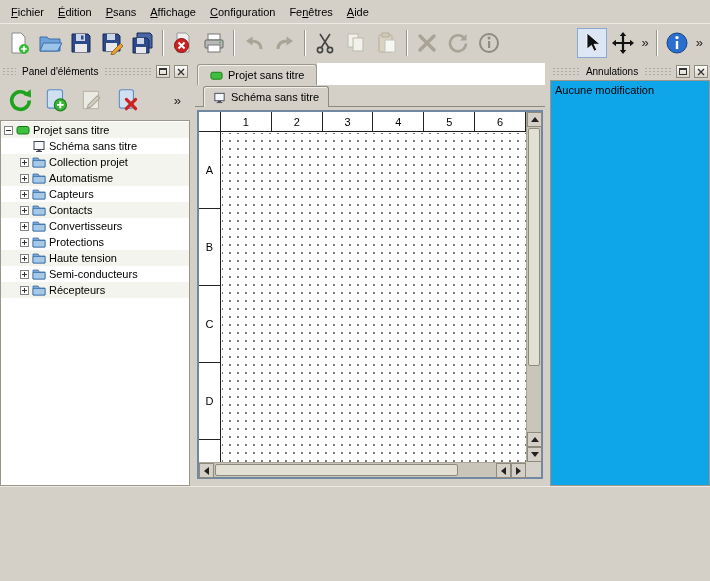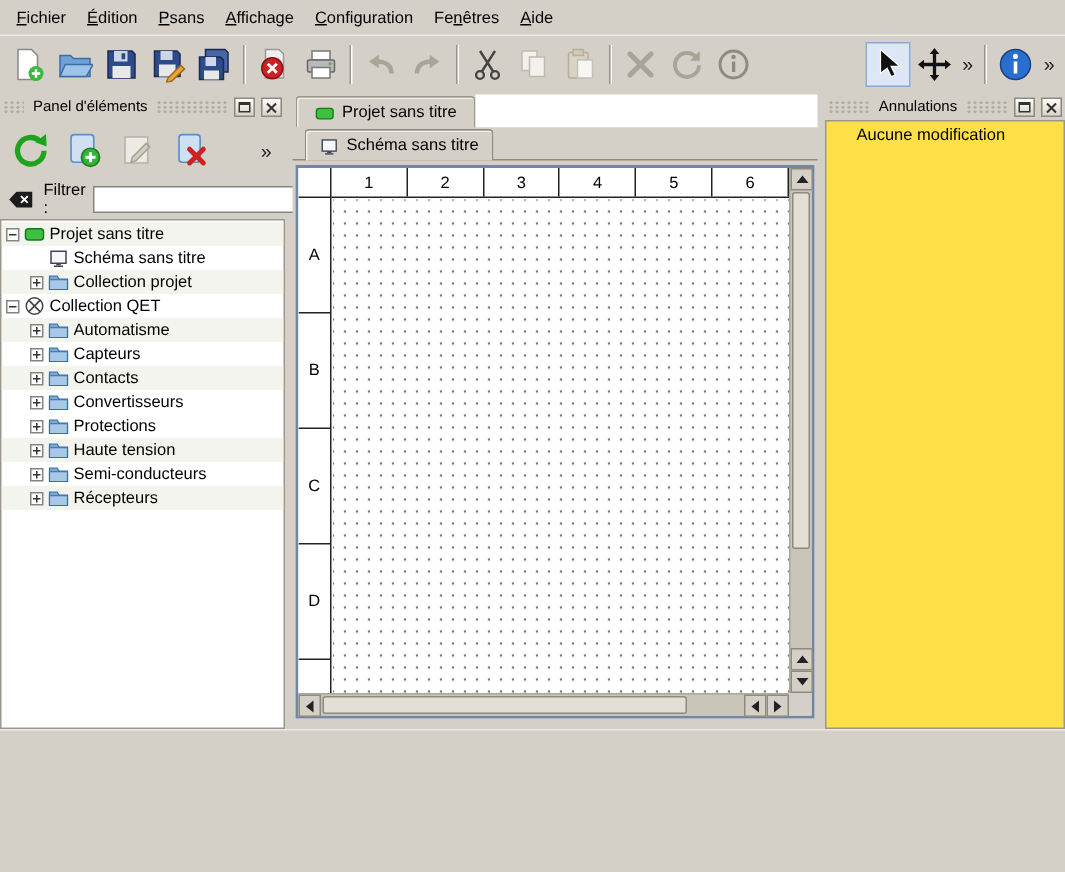--- a/index.html
+++ b/index.html
@@ -97,21 +97,21 @@
   .sb-thumb { position:absolute; background:#e2dfd5; border:1px solid #8e8a7e; border-radius:2px; }
   .sb-thumb.v { left:1px; right:1px; top:1px; height:78%; }
   .sb-thumb.h { top:1px; bottom:1px; left:1px; width:86%; }
   .sv-corner { background:#d4d0c8; }
   .tri-up    { width:0; height:0; border-left:4px solid transparent; border-right:4px solid transparent; border-bottom:5px solid #222; }
   .tri-down  { width:0; height:0; border-left:4px solid transparent; border-right:4px solid transparent; border-top:5px solid #222; }
   .tri-left  { width:0; height:0; border-top:4px solid transparent; border-bottom:4px solid transparent; border-right:5px solid #222; }
   .tri-right { width:0; height:0; border-top:4px solid transparent; border-bottom:4px solid transparent; border-left:5px solid #222; }
 
   
-  .undo-list { flex:1; background:#fde047; border:1px solid #9a968a; padding:3px 20px; overflow:hidden; }
+  .undo-list { flex:1; background:#0ea5e9; border:1px solid #9a968a; padding:3px 4px; overflow:hidden; }
 
   
   .statusbar { height:14px; flex:0 0 auto; border-top:1px solid #eceae3; }
 </style>
 </head>
 <body>
 
 <div class="app">
 
   <div class="menubar">
@@ -294,30 +294,20 @@
         </div>
         <div class="pt-btn">
           <svg width="26" height="26" viewBox="0 0 24 24">
               <rect x="4" y="2.5" width="13" height="17" rx="2" fill="#cfe0f2" stroke="#5b8ec4"></rect>
               <path d="M10.5 11.5l8.5 8.5M19 11.5L10.5 20" stroke="#cc2222" stroke-width="3" stroke-linecap="round"></path>
             </svg>
         </div>
         <span class="chev pt-overflow">»</span>
       </div>
 
-      <div class="filter-row">
-        <div class="filter-clear">
-          <svg width="18" height="18" viewBox="0 0 24 24">
-              <path d="M8 5h14v14H8l-6.5-7z" fill="#1b1b1b"></path>
-              <path d="M12 9l6 6M18 9l-6 6" stroke="#fff" stroke-width="1.8"></path>
-            </svg>
-        </div>
-        <span>Filtrer :</span>
-        <input class="filter-input" type="text" value="" style="">
-      </div>
 
       <div class="tree">
         <div class="tree-row alt">
           <span class="exp minus"></span>
           <svg class="ti" width="14" height="14" viewBox="0 0 14 14">
               <rect x="1" y="3.5" width="12" height="7.5" rx="2" fill="#3fbf3f" stroke="#157a15"></rect>
             </svg>
           <span class="tl">Projet sans titre</span>
         </div>
         <div class="tree-row lvl1">
@@ -329,28 +319,20 @@
             </svg>
           <span class="tl">Schéma sans titre</span>
         </div>
         <div class="tree-row lvl1 alt">
           <span class="exp plus"></span>
           <svg class="ti" width="14" height="14" viewBox="0 0 14 14">
               <path d="M1 3h5l1.5 2H13v7H1z" fill="#7aa7d6" stroke="#3a6ea5" stroke-width="0.8"></path>
               <path d="M1 5.5h12V12H1z" fill="#a8c8e8" stroke="#3a6ea5" stroke-width="0.8"></path>
             </svg>
           <span class="tl">Collection projet</span>
-        </div>
-        <div class="tree-row">
-          <span class="exp minus"></span>
-          <svg class="ti" width="14" height="14" viewBox="0 0 14 14">
-              <circle cx="7" cy="7" r="5.5" fill="#fff" stroke="#444"></circle>
-              <path d="M3.3 3.3l7.4 7.4M10.7 3.3l-7.4 7.4" stroke="#444" stroke-width="1.1"></path>
-            </svg>
-          <span class="tl">Collection QET</span>
         </div>
         <div class="tree-row lvl1 alt">
           <span class="exp plus"></span>
           <svg class="ti" width="14" height="14" viewBox="0 0 14 14">
               <path d="M1 3h5l1.5 2H13v7H1z" fill="#7aa7d6" stroke="#3a6ea5" stroke-width="0.8"></path>
               <path d="M1 5.5h12V12H1z" fill="#a8c8e8" stroke="#3a6ea5" stroke-width="0.8"></path>
             </svg>
           <span class="tl">Automatisme</span>
         </div>
         <div class="tree-row lvl1">

